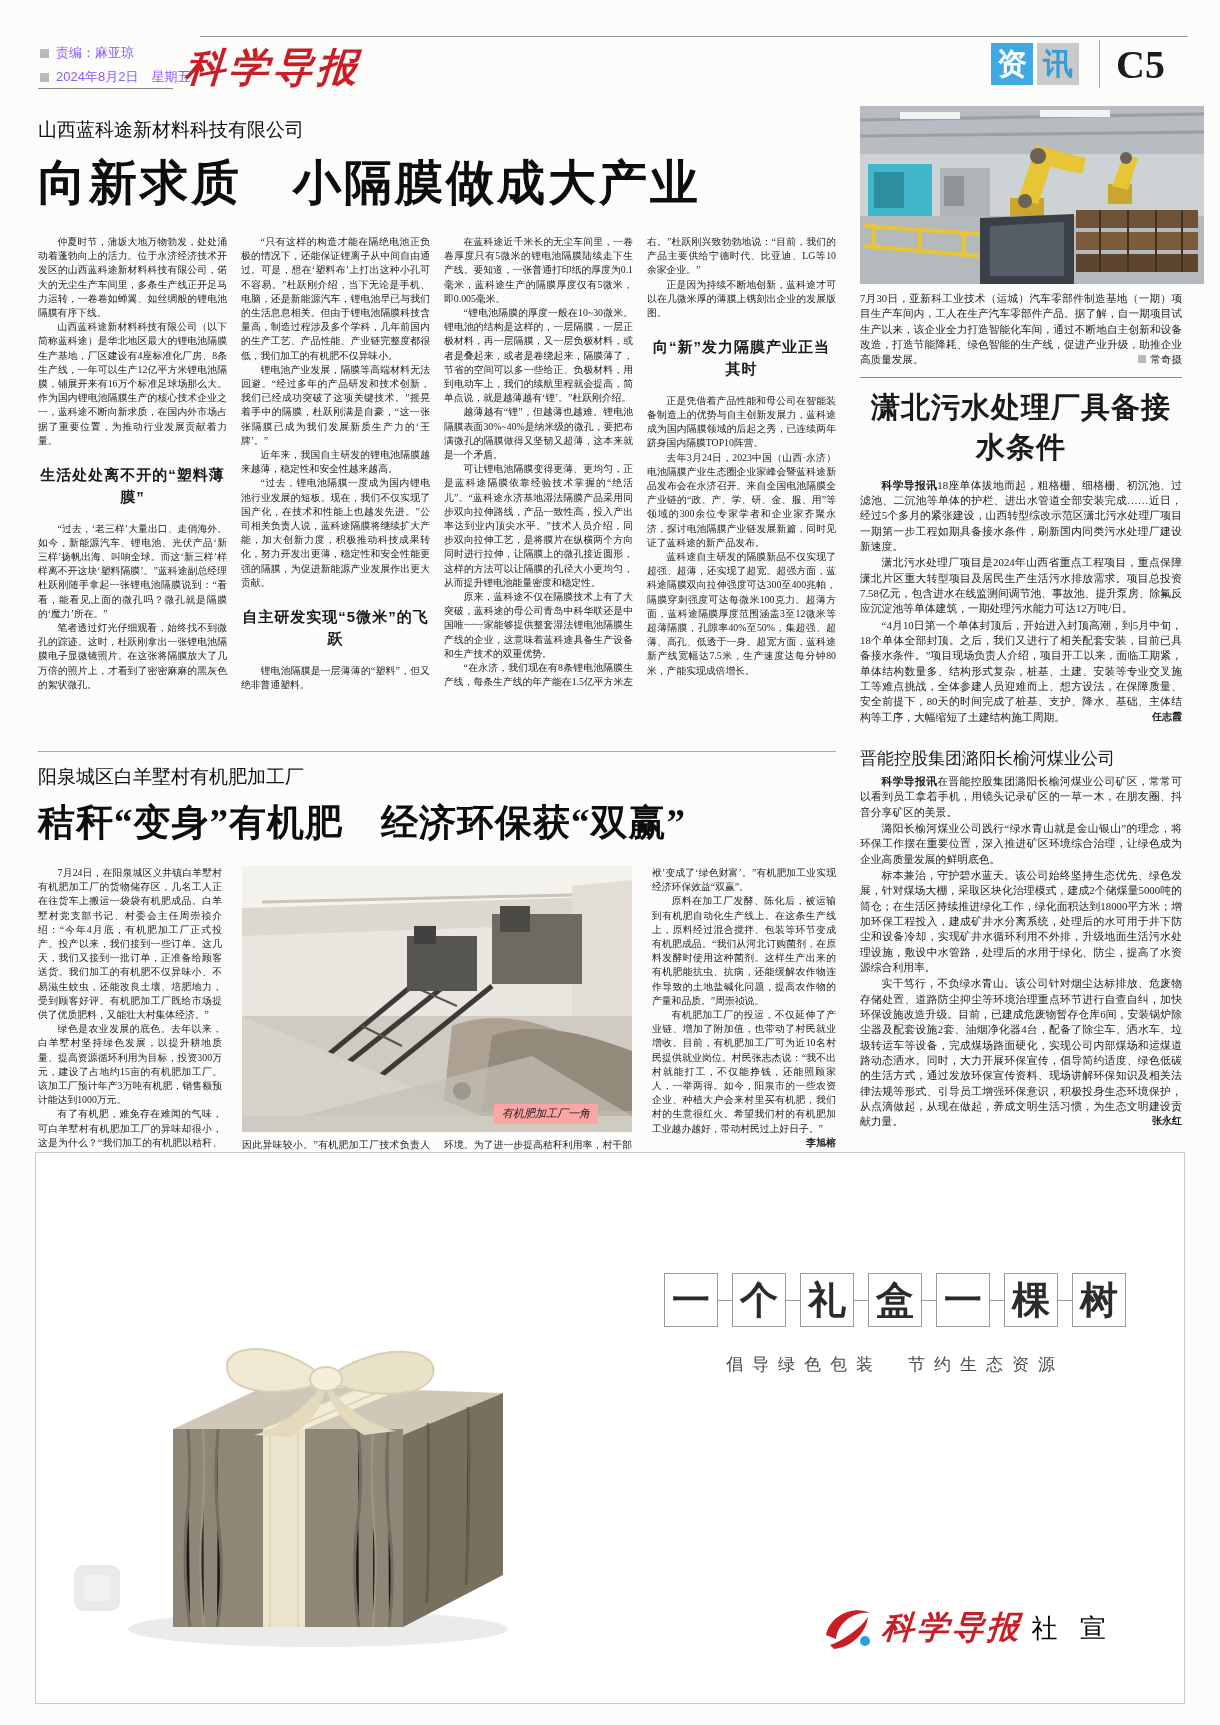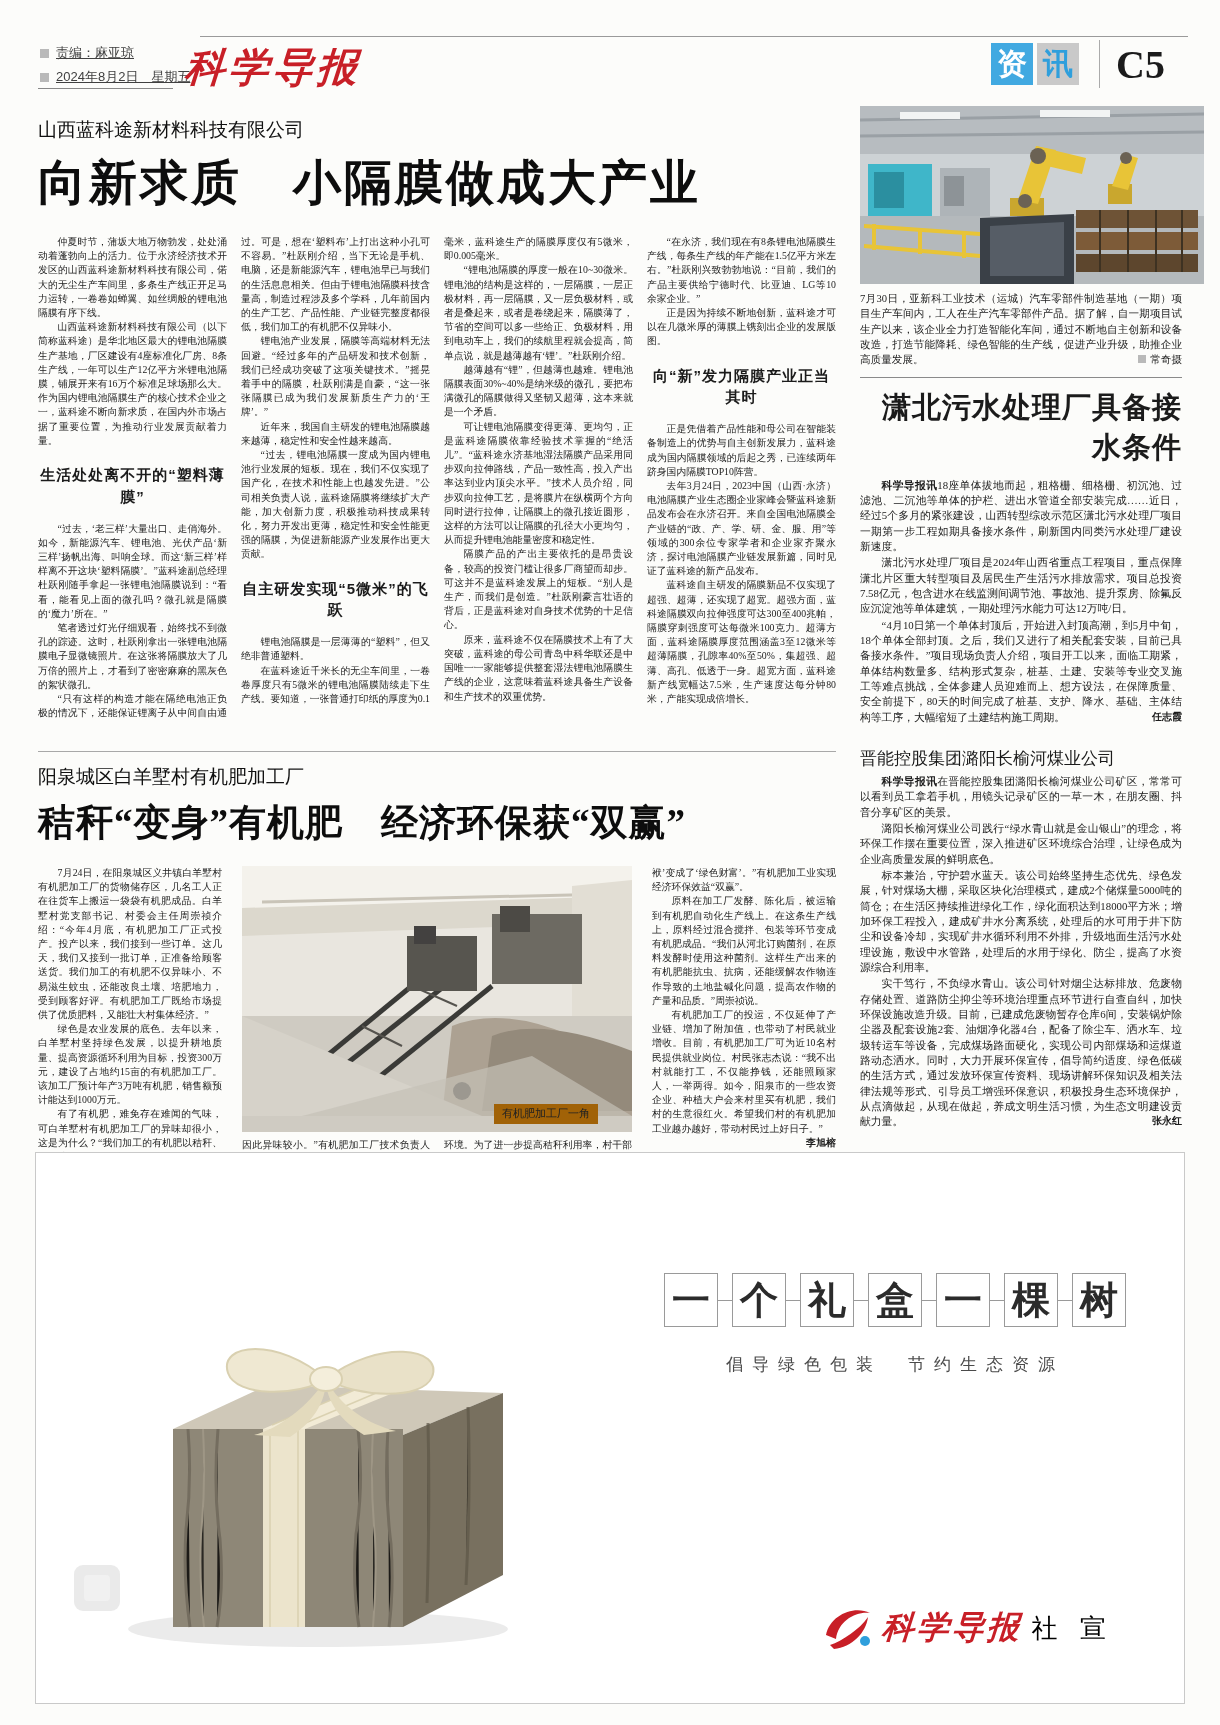--- a/index.html
+++ b/index.html
@@ -4,21 +4,21 @@
 <style>
   * { margin:0; padding:0; box-sizing:border-box; }
   html,body { background:#e8e8e8; }
   .page { width:1220px; height:1725px; background:#fcfcfa; margin:0 auto; position:relative;
           overflow:hidden; font-family:"Liberation Serif","DejaVu Serif",serif; color:#1b1b1b; }
   .sans { font-family:"Liberation Sans","DejaVu Sans",sans-serif; }
 
   
   .hdr { position:relative; height:100px; }
   .hdr-topline { position:absolute; left:200px; right:32px; top:36px; border-top:1px solid #9a9a9a; }
-  .hdr-left { position:absolute; left:40px; top:44px; font-size:13px; color:#404040;text-decoration:underline; }
+  .hdr-left { position:absolute; left:40px; top:44px; font-size:13px; color:#8b5cf6; }
   .hdr-left .row { display:flex; align-items:center; margin-bottom:6px; }
   .sq { width:9px; height:9px; background:#b9b9b9; display:inline-block; margin-right:7px; }
   .hdr-left-rule { position:absolute; left:38px; top:88px; width:135px; border-top:1px solid #888; }
   .masthead { position:absolute; left:185px; top:40px; font-size:40px; font-weight:bold; font-style:italic;
               color:#c81f27; letter-spacing:4px; transform:skewX(-4deg); }
   .hdr-right { position:absolute; right:55px; top:40px; display:flex; align-items:center; }
   .badge { display:flex; }
   .badge span { width:42px; height:42px; display:flex; align-items:center; justify-content:center;
                 font-size:30px; font-weight:bold; }
   .badge-zi { background:#41a9e1; color:#fff; margin-right:4px; }
@@ -43,31 +43,31 @@
   .byl { float:right; font-weight:bold; padding-left:8px; font-size:10px; }
 
   .story-divider { border:none; border-top:1px solid #a8a8a8; margin:16px 0 12px 0; }
 
   .mid-headline { font-size:37px; font-weight:900; letter-spacing:1px; margin:8px 0 18px 0; color:#0d0d0d; }
   .mid-body { display:flex; gap:20px; height:352px; overflow:hidden; font-size:9.8px; line-height:1.45; }
   .mid-col { width:192px; overflow:hidden; }
   .mid-center { width:390px; display:flex; flex-direction:column; }
   .mid-photo { position:relative; width:390px; height:266px; background:#ddd; }
   .mid-photo svg { display:block; }
-  .photo-caption-overlay { position:absolute; right:34px; bottom:8px; background:#a16207; padding:2px 8px;
-                           font-size:11px; color:#222; }
+  .photo-caption-overlay { position:absolute; right:34px; bottom:8px; background:#fca5a5; padding:2px 8px;
+                           font-size:11px; color:#222;font-style:italic; }
   .under-photo { margin-top:6px; column-count:2; column-gap:14px; height:76px; overflow:hidden; }
 
   
   .side-photo { width:344px; height:178px; background:#cfd3d6; }
   .side-caption { font-size:10.6px; line-height:1.45; text-align:justify; margin-top:7px; }
   .credit { float:right; white-space:nowrap; }
   .credit .sq { width:8px; height:8px; margin-right:4px; }
   .caption-rule { border:none; border-top:1px solid #8a8a8a; margin:9px 0 4px 0; }
-  .side-headline { font-size:29px; font-weight:900; letter-spacing:1px; text-align:right; margin:10px 0 10px 0; }
+  .side-headline { font-size:29px; font-weight:900; letter-spacing:1px; text-align:center; margin:10px 0 10px 0; }
   .side-body { font-size:10.8px; line-height:1.42; }
   .side-body .bp { margin-bottom:1px; }
   .lead { font-weight:bold; font-family:"Liberation Sans","DejaVu Sans",sans-serif; }
   .side-kicker { font-size:17px; font-family:"Liberation Sans","DejaVu Sans",sans-serif; margin:22px 0 4px 0; }
 
   
   .ad-box { position:absolute; left:35px; right:35px; top:1152px; height:552px; border:1px solid #c9c9c9;
             background:#fff; }
   .gift { position:absolute; left:22px; top:14px; }
   .ad-right { position:absolute; left:600px; right:30px; top:120px; text-align:center; }
@@ -127,21 +127,20 @@
             <p class="bp ind">“只有这样的构造才能在隔绝电池正负极的情况下，还能保证锂离子从中间自由通过。可是，想在‘塑料布’上打出这种小孔可不容易。”杜跃刚介绍，当下无论是手机、电脑，还是新能源汽车，锂电池早已与我们的生活息息相关。但由于锂电池隔膜科技含量高，制造过程涉及多个学科，几年前国内的生产工艺、产品性能、产业链完整度都很低，我们加工的有机肥不仅异味小。</p>
             <p class="bp ind">锂电池产业发展，隔膜等高端材料无法回避。“经过多年的产品研发和技术创新，我们已经成功突破了这项关键技术。”摇晃着手中的隔膜，杜跃刚满是自豪，“这一张张隔膜已成为我们发展新质生产力的‘王牌’。”</p>
             <p class="bp ind">近年来，我国自主研发的锂电池隔膜越来越薄，稳定性和安全性越来越高。</p>
             <p class="bp ind">“过去，锂电池隔膜一度成为国内锂电池行业发展的短板。现在，我们不仅实现了国产化，在技术和性能上也越发先进。”公司相关负责人说，蓝科途隔膜将继续扩大产能，加大创新力度，积极推动科技成果转化，努力开发出更薄，稳定性和安全性能更强的隔膜，为促进新能源产业发展作出更大贡献。</p>
             <div class="sub-head">自主研发实现“5微米”的飞跃</div>
             <p class="bp ind">锂电池隔膜是一层薄薄的“塑料”，但又绝非普通塑料。</p>
             <p class="bp ind">在蓝科途近千米长的无尘车间里，一卷卷厚度只有5微米的锂电池隔膜陆续走下生产线。要知道，一张普通打印纸的厚度为0.1毫米，蓝科途生产的隔膜厚度仅有5微米，即0.005毫米。</p>
             <p class="bp ind">“锂电池隔膜的厚度一般在10~30微米。锂电池的结构是这样的，一层隔膜，一层正极材料，再一层隔膜，又一层负极材料，或者是叠起来，或者是卷绕起来，隔膜薄了，节省的空间可以多一些给正、负极材料，用到电动车上，我们的续航里程就会提高，简单点说，就是越薄越有‘锂’。”杜跃刚介绍。</p>
             <p class="bp ind">越薄越有“锂”，但越薄也越难。锂电池隔膜表面30%~40%是纳米级的微孔，要把布满微孔的隔膜做得又坚韧又超薄，这本来就是一个矛盾。</p>
             <p class="bp ind">可让锂电池隔膜变得更薄、更均匀，正是蓝科途隔膜依靠经验技术掌握的“绝活儿”。“蓝科途永济基地湿法隔膜产品采用同步双向拉伸路线，产品一致性高，投入产出率达到业内顶尖水平。”技术人员介绍，同步双向拉伸工艺，是将膜片在纵横两个方向同时进行拉伸，让隔膜上的微孔接近圆形，这样的方法可以让隔膜的孔径大小更均匀，从而提升锂电池能量密度和稳定性。</p>
-            <p class="bp ind">隔膜产品的产出主要依托的是昂贵设备，较高的投资门槛让很多厂商望而却步。可这并不是蓝科途发展上的短板。“别人是生产，而我们是创造。”杜跃刚豪言壮语的背后，正是蓝科途对自身技术优势的十足信心。</p>
             <p class="bp ind">原来，蓝科途不仅在隔膜技术上有了大突破，蓝科途的母公司青岛中科华联还是中国唯一一家能够提供整套湿法锂电池隔膜生产线的企业，这意味着蓝科途具备生产设备和生产技术的双重优势。</p>
             <p class="bp ind">“在永济，我们现在有8条锂电池隔膜生产线，每条生产线的年产能在1.5亿平方米左右。”杜跃刚兴致勃勃地说：“目前，我们的产品主要供给宁德时代、比亚迪、LG等10余家企业。”</p>
             <p class="bp ind">正是因为持续不断地创新，蓝科途才可以在几微米厚的薄膜上镌刻出企业的发展版图。</p>
             <div class="sub-head">向“新”发力隔膜产业正当其时</div>
             <p class="bp ind">正是凭借着产品性能和母公司在智能装备制造上的优势与自主创新发展力，蓝科途成为国内隔膜领域的后起之秀，已连续两年跻身国内隔膜TOP10阵营。</p>
             <p class="bp ind">去年3月24日，2023中国（山西·永济）电池隔膜产业生态圈企业家峰会暨蓝科途新品发布会在永济召开。来自全国电池隔膜全产业链的“政、产、学、研、金、服、用”等领域的300余位专家学者和企业家齐聚永济，探讨电池隔膜产业链发展新篇，同时见证了蓝科途的新产品发布。</p>
             <p class="bp ind">蓝科途自主研发的隔膜新品不仅实现了超强、超薄，还实现了超宽。超强方面，蓝科途隔膜双向拉伸强度可达300至400兆帕，隔膜穿刺强度可达每微米100克力。超薄方面，蓝科途隔膜厚度范围涵盖3至12微米等超薄隔膜，孔隙率40%至50%，集超强、超薄、高孔、低透于一身。超宽方面，蓝科途新产线宽幅达7.5米，生产速度达每分钟80米，产能实现成倍增长。</p>
           </div>
       </section>
 

